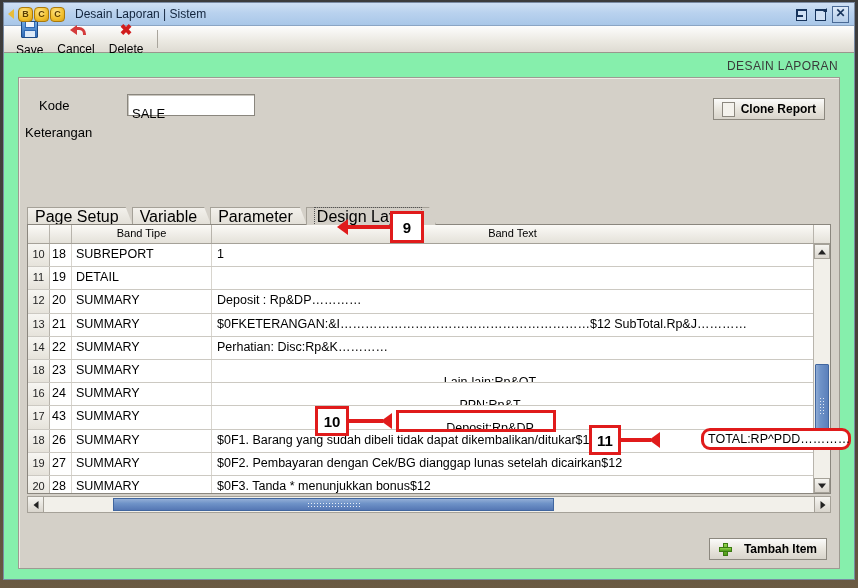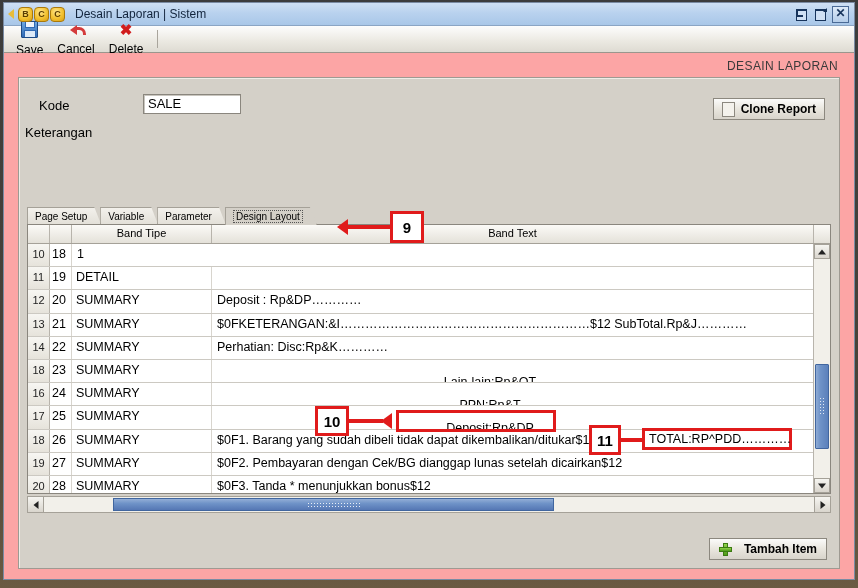--- a/index.html
+++ b/index.html
@@ -207,21 +207,21 @@
   .ic-delete {
     color:#d11d1d;
     font-size:15px;
     font-weight:bold;
     line-height:15px;
     text-align:center;
   }
   
   .content {
     flex: 1;
-    background: #fca5a5;
+    background: #86efac;
     position: relative;
     padding: 0;
   }
   .page-heading {
     text-align: right;
     font-size: 12px;
     letter-spacing: .4px;
     color: #3a3a3a;
     padding: 6px 16px 4px 0;
   }
@@ -245,29 +245,28 @@
     position: absolute;
     font-size: 13px;
     color: #000;
     text-align: left;
   }
   .lbl-kode { left: 20px; top: 20px; width: 80px; }
   .lbl-ket  { left: 6px;  top: 47px; width: 94px; }
   .txt-kode {
     position: absolute;
     left: 108px; top: 16px;
-    width: 98px; height: 20px;
+    width: 128px; height: 20px;
     background: #fff;
     border: 1px solid #8a867e;
     box-shadow: inset 1px 1px 0 #c9c6bf;
     font-size: 13px;
-    padding: 0 4px;
+    padding: 10px 4px;
     box-sizing: border-box;
     line-height: 18px;
-    margin-left: 16px;
   }
   .txt-ket {
     position: absolute;
     left: 108px; top: 44px;
     width: 278px; height: 77px;
     background: #fff;
     border: 1px solid #8a867e;
     box-shadow: inset 1px 1px 0 #c9c6bf;
     font-size: 13px;
     box-sizing: border-box;
@@ -301,21 +300,21 @@
     right: 8px;
     height: 19px;
     display: flex;
     align-items: flex-end;
   }
   .tab {
     position: relative;
     height: 18px;
     line-height: 17px;
     padding: 0 8px 0 7px;
-    font-size: 10px;
+    font-size: 16px;
     background: linear-gradient(180deg,#f3f1ec,#e2dfd7);
     border: 1px solid #a5a198;
     border-bottom: none;
     margin-right: -1px;
     cursor: pointer;
     white-space: nowrap;
     box-sizing: border-box;
     clip-path: polygon(0 0, calc(100% - 7px) 0, 100% 100%, 0 100%);
     padding-right: 13px;
   }
@@ -681,20 +680,21 @@
             <div class="gh c1"></div>
             <div class="gh c2">Band Tipe</div>
             <div class="gh c3">Band Text</div>
             <div class="gh corner"></div>
           </div>
           <div class="grid-body">
             <div class="rows">
                 <div class="row">
                   <div class="cell num">10</div>
                   <div class="cell idx">18</div>
+                  <div class="cell band">SUBREPORT</div>
                   <div class="cell text">1</div>
                 </div>
                 <div class="row">
                   <div class="cell num">11</div>
                   <div class="cell idx">19</div>
                   <div class="cell band">DETAIL</div>
                   <div class="cell text"></div>
                 </div>
                 <div class="row">
                   <div class="cell num">12</div>
@@ -721,21 +721,21 @@
                   <div class="cell text center">Lain-lain:Rp&amp;OT…………</div>
                 </div>
                 <div class="row">
                   <div class="cell num">16</div>
                   <div class="cell idx">24</div>
                   <div class="cell band">SUMMARY</div>
                   <div class="cell text center">PPN:Rp&amp;T…………</div>
                 </div>
                 <div class="row">
                   <div class="cell num">17</div>
-                  <div class="cell idx">25</div>
+                  <div class="cell idx">43</div>
                   <div class="cell band">SUMMARY</div>
                   <div class="cell text center">Deposit:Rp&amp;DP…………</div>
                 </div>
                 <div class="row">
                   <div class="cell num">18</div>
                   <div class="cell idx">26</div>
                   <div class="cell band">SUMMARY</div>
                   <div class="cell text">$0F1. Barang yang sudah dibeli tidak dapat dikembalikan/ditukar$12</div>
                 </div>
                 <div class="row">
@@ -796,18 +796,18 @@
     <div class="anno-badge" style="left:315px; top:406px; width:34px; height:30px;">10</div>
     <div class="anno-line" style="left:349px; top:419px; width:34px;"></div>
     <div class="anno-head" style="left:381px; top:413px;" class2=""></div>
     <div class="anno-box" style="left:396px; top:410px; width:160px; height:22px;"></div>
   </div>
 
   <div class="anno">
     <div class="anno-badge" style="left:589px; top:425px; width:32px; height:30px;">11</div>
     <div class="anno-line" style="left:621px; top:438px; width:30px;"></div>
     <div class="anno-head" style="left:649px; top:432px;"></div>
-    <div class="anno-box" style="left:642px; top:428px; width:150px; height:22px; background:#fff;">
+    <div class="anno-box" style="left:701px; top:428px; width:150px; height:22px; background:#fff;border-radius:9px;">
       <div style="font-size:12.5px; line-height:16px; padding-left:4px; color:#000; white-space:nowrap;">TOTAL:RP^PDD…………</div>
     </div>
   </div>
 
 </div>
 
 </body></html>

